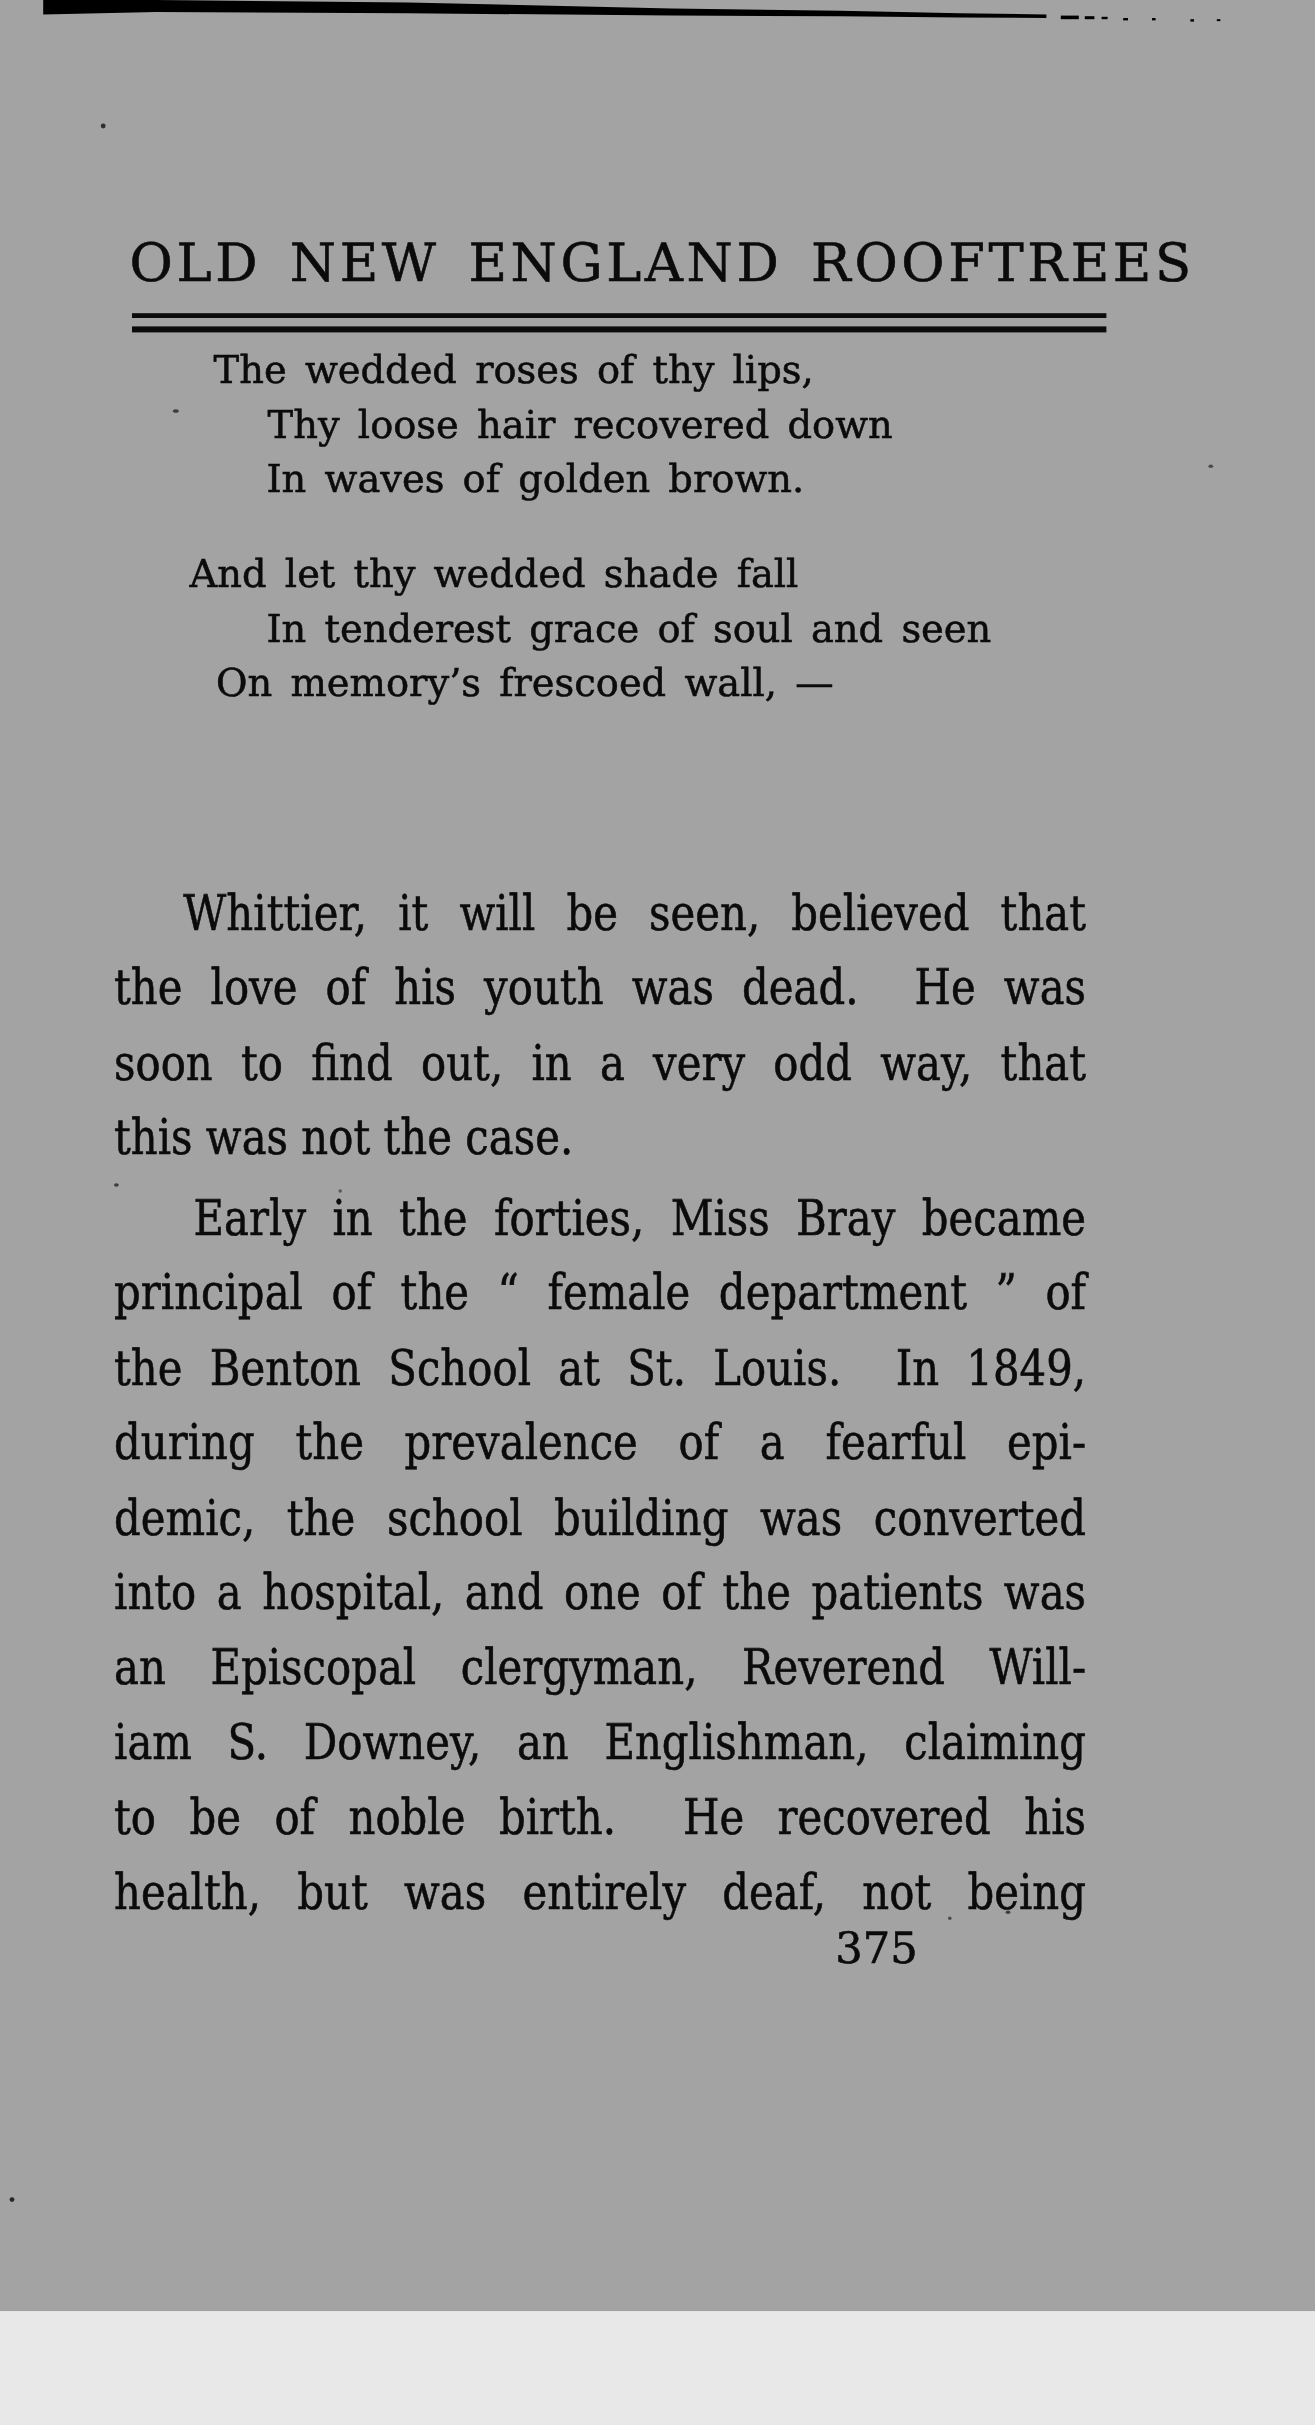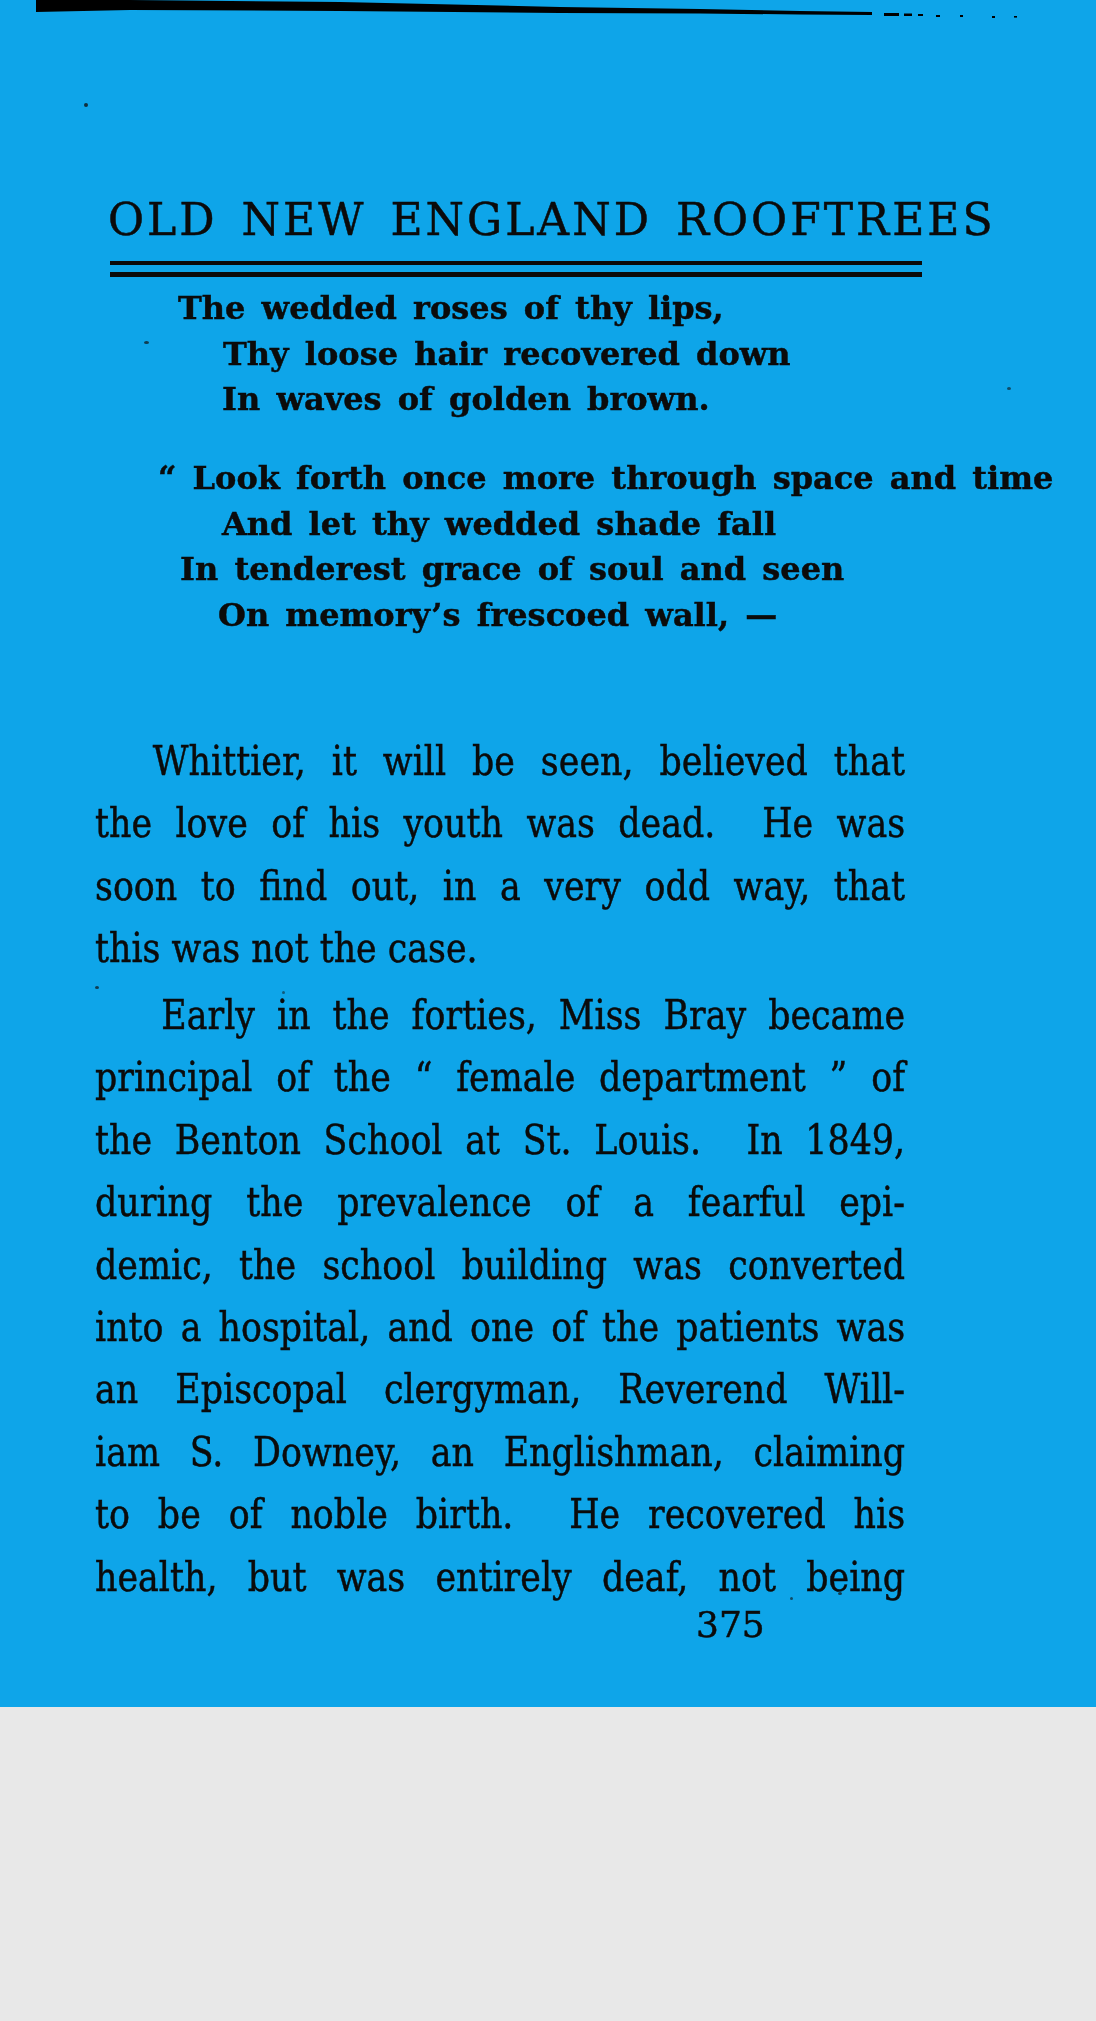--- a/index.html
+++ b/index.html
@@ -1,18 +1,18 @@
 <!DOCTYPE html>
 <html><head>
 <meta charset="utf-8">
 <style>
   html,body { margin:0; padding:0; background:#e8e8e8; }
   .page {
-    position:relative; width:1096px; height:1707px;
-    background:#0ea5e9; overflow:hidden;
+    position:relative; width:1096px; height:1926px;
+    background:#a3a3a3; overflow:hidden;
     font-family:"DejaVu Serif", serif; color:#0b0b0b;
   }
   
   .scan-band { position:absolute; top:0; left:0; }
 
   
   .running-head {
     position:absolute; top:195px; left:108px;
     font-size:44px; line-height:50px; letter-spacing:3px; word-spacing:7px;
     white-space:nowrap; -webkit-text-stroke:0.5px #0b0b0b;
@@ -20,21 +20,21 @@
   .rule { position:absolute; left:110px; width:812px; background:#0b0b0b; }
   .rule-thin  { top:261px; height:4px; }
   .rule-thick { top:272px; height:5px; }
 
   
   .poem-stanza { position:absolute; left:95px; width:940px;
     font-size:32px; line-height:45.5px; word-spacing:5px;
     -webkit-text-stroke:0.45px #0b0b0b; }
   .stanza-1 { top:286px; }
   .stanza-2 { top:456px; }
-  .poem-line { white-space:nowrap;font-weight:bold; }
+  .poem-line { white-space:nowrap; }
   .stanza-1 .poem-line:nth-child(1){ margin-left:83px; }
   .stanza-1 .poem-line:nth-child(2){ margin-left:128px; }
   .stanza-1 .poem-line:nth-child(3){ margin-left:127px; }
   .stanza-2 .poem-line:nth-child(1){ margin-left:63px; }
   .stanza-2 .poem-line:nth-child(2){ margin-left:127px; }
   .stanza-2 .poem-line:nth-child(3){ margin-left:85px; }
   .stanza-2 .poem-line:nth-child(4){ margin-left:123px; }
   .stanza-2 .poem-line:nth-child(5){ margin-left:127px; }
 
   
@@ -78,21 +78,20 @@
   <div class="rule rule-thin"></div>
   <div class="rule rule-thick"></div>
 
   <div class="poem-stanza stanza-1">
     <div class="poem-line">The wedded roses of thy lips,</div>
     <div class="poem-line">Thy loose hair recovered down</div>
     <div class="poem-line">In waves of golden brown.</div>
   </div>
 
   <div class="poem-stanza stanza-2">
-    <div class="poem-line">“ Look forth once more through space and time</div>
     <div class="poem-line">And let thy wedded shade fall</div>
     <div class="poem-line">In tenderest grace of soul and seen</div>
     <div class="poem-line">On memory’s frescoed wall, —</div>
   </div>
 
   <div class="prose para-1 para-closed">
     <div class="prose-line">Whittier, it will be seen, believed that</div>
     <div class="prose-line">the love of his youth was dead.&nbsp; He was</div>
     <div class="prose-line">soon to find out, in a very odd way, that</div>
     <div class="prose-line">this was not the case.</div>

